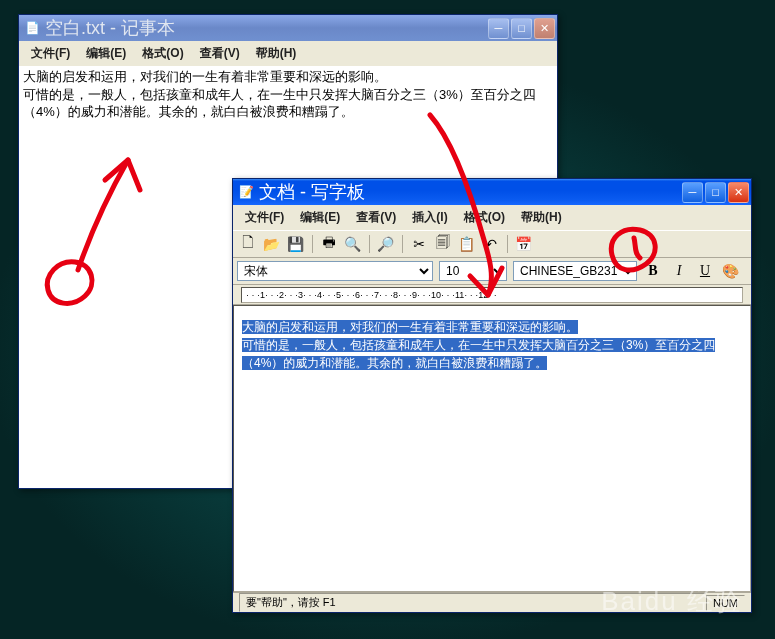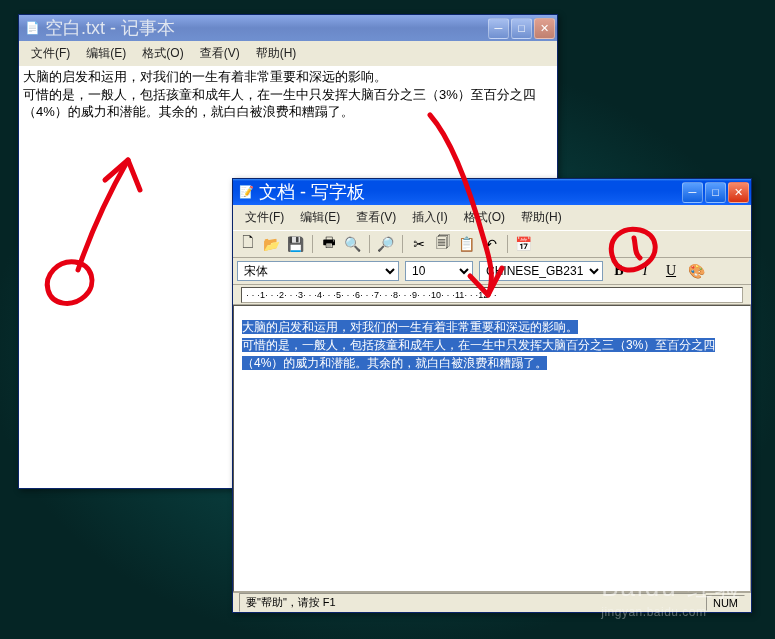--- a/index.html
+++ b/index.html
@@ -35,21 +35,21 @@
   display: flex; align-items: center; justify-content: center;
   color: white; font-size: 11px; cursor: pointer;
 }
 .win-btn.close { background: linear-gradient(to bottom, #f58a6a, #d83010); }
 .inactive .win-btn { background: linear-gradient(to bottom, #a8c0f0, #7090d0); }
 .inactive .win-btn.close { background: linear-gradient(to bottom, #e0a090, #c08070); }
 .menubar {
   background: #ece9d8; padding: 2px 4px;
   display: flex; font-size: 12px; color: #222;
 }
-.menubar div { padding: 2px 8px; cursor: default; }
+.menubar div { padding: 2px 8px; cursor: default; font-weight: bold; }
 .toolbar {
   background: #ece9d8; padding: 2px 4px;
   display: flex; align-items: center; gap: 2px;
   border-top: 1px solid #fff; border-bottom: 1px solid #aca899;
 }
 .tb-btn { width: 22px; height: 22px; display: flex; align-items: center; justify-content: center; font-size: 14px; cursor: pointer; }
 .tb-sep { width: 1px; height: 18px; background: #aca899; margin: 0 3px; }
 .formatbar {
   background: #ece9d8; padding: 3px 4px;
   display: flex; align-items: center; gap: 6px;
@@ -149,21 +149,21 @@
     <div class="tb-btn">🔎</div>
     <div class="tb-sep"></div>
     <div class="tb-btn">✂</div>
     <div class="tb-btn">🗐</div>
     <div class="tb-btn">📋</div>
     <div class="tb-btn">↶</div>
     <div class="tb-sep"></div>
     <div class="tb-btn">📅</div>
   </div>
   <div class="formatbar">
-    <select style="width:162px"><option>宋体</option></select>
+    <select style="width:196px"><option>宋体</option></select>
     <select style="width:68px"><option>10</option></select>
     <select style="width:124px"><option>CHINESE_GB2312</option></select>
     <span class="fmt-btn" style="font-weight:bold">B</span>
     <span class="fmt-btn" style="font-style:italic">I</span>
     <span class="fmt-btn" style="text-decoration:underline">U</span>
     <span class="fmt-btn">🎨</span>
   </div>
   <div class="ruler">
     <div class="ruler-inner">· · ·1· · ·2· · ·3· · ·4· · ·5· · ·6· · ·7· · ·8· · ·9· · ·10· · ·11· · ·12· ·</div>
   </div>
@@ -189,14 +189,13 @@
       <path d="M488 295 L470 276 M488 295 L502 268"></path>
 
       <path d="M612 255 C608 238 622 226 640 230 C658 234 660 254 646 264 C632 274 616 272 612 255 Z"></path>
       <path d="M634 238 C636 245 634 253 640 258"></path>
     </g>
   </svg>
 </div>
 
 <div class="watermark">
   <span>Baidu 经验</span>
-  <small>jingyan.baidu.com</small>
 </div>
 
 </body></html>

